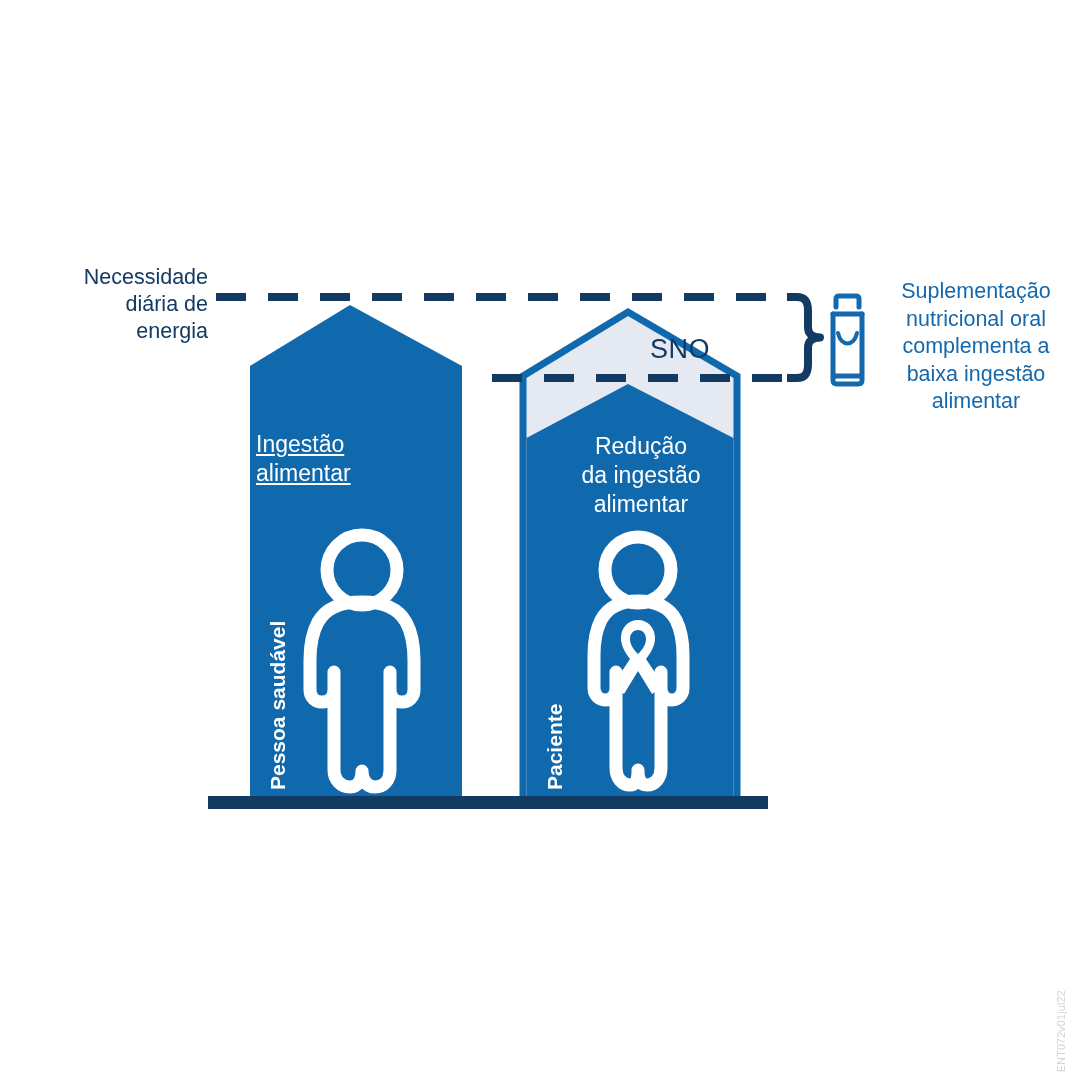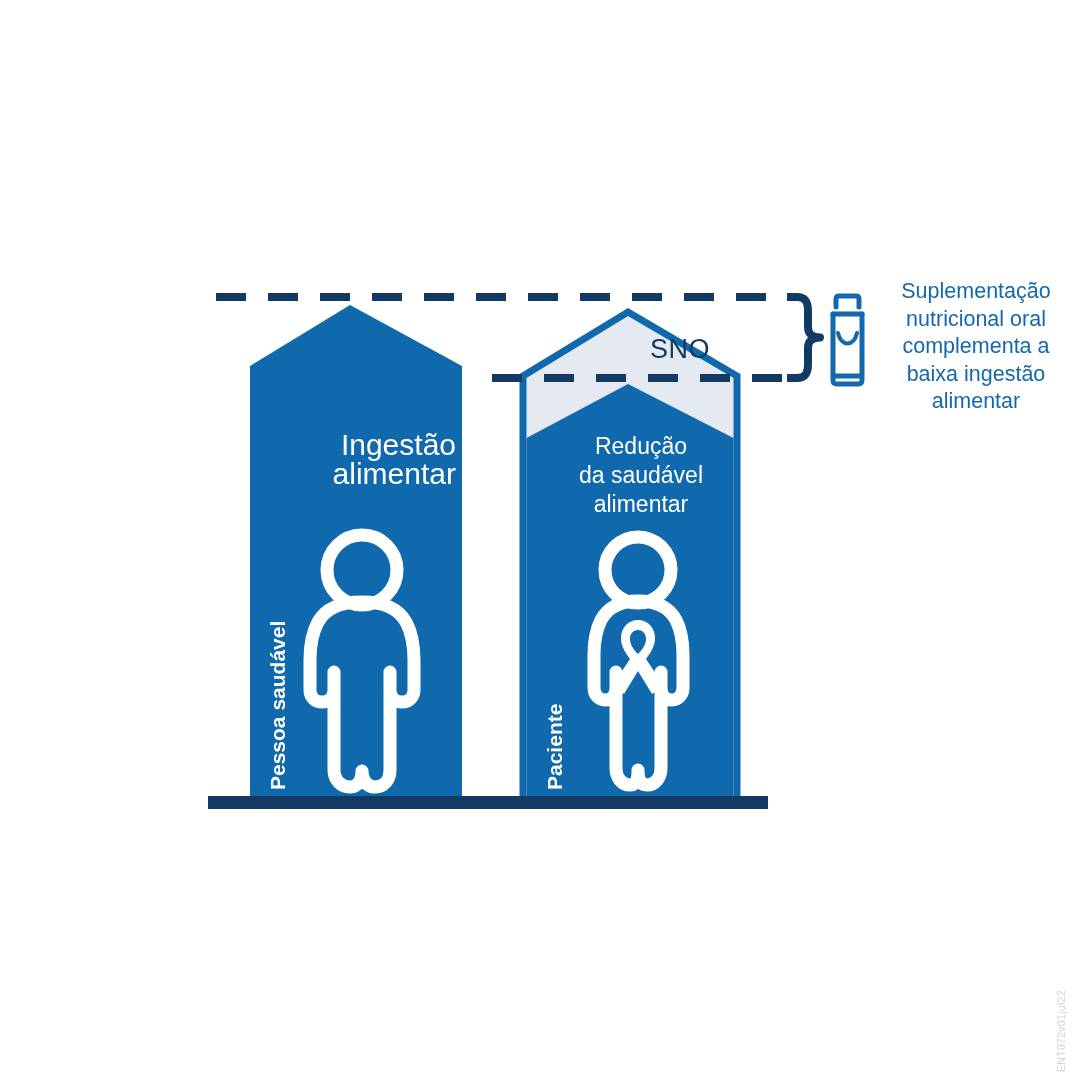--- a/index.html
+++ b/index.html
@@ -63,25 +63,26 @@
     color: #123a63;
     font-size: 27px;
     font-weight: 400;
     letter-spacing: .5px;
   }
 
   #left-arrow-label {
     left: 256px;
     top: 430px;
     width: 200px;
-    text-align: right;
+    text-align: left;
     color: #ffffff;
-    font-size: 30px;
+    font-size: 23px;
     line-height: 29px;
     font-weight: 400;
+    text-decoration: underline;
   }
 
   #right-arrow-label {
     left: 536px;
     top: 432px;
     width: 210px;
     text-align: center;
     color: #ffffff;
     font-size: 23px;
     line-height: 29px;
@@ -224,34 +225,37 @@
                C 655 628 648 620 638 620 Z
                M 638 630
                C 643 630 646 634 646 639
                C 646 644 643 649 638 654
                C 633 649 630 644 630 639
                C 630 634 633 630 638 630 Z" fill="#ffffff" fill-rule="evenodd"></path>
     </g>
 
   </svg>
 
+  <div class="txt" id="need-label">Necessidade
+diária de
+energia</div>
 
   <div class="txt" id="supp-label">Suplementação
 nutricional oral
 complementa a
 baixa ingestão
 alimentar</div>
 
   <div class="txt" id="sno-label">SNO</div>
 
   <div class="txt" id="left-arrow-label">Ingestão
 alimentar</div>
 
   <div class="txt" id="right-arrow-label">Redução
-da saudável
+da ingestão
 alimentar</div>
 
   <div class="vlabel" id="healthy-vlabel">Pessoa saudável</div>
 
   <div class="vlabel" id="patient-vlabel">Paciente</div>
 
   <div id="watermark">ENT072v01jul22</div>
 
 </div>
 

